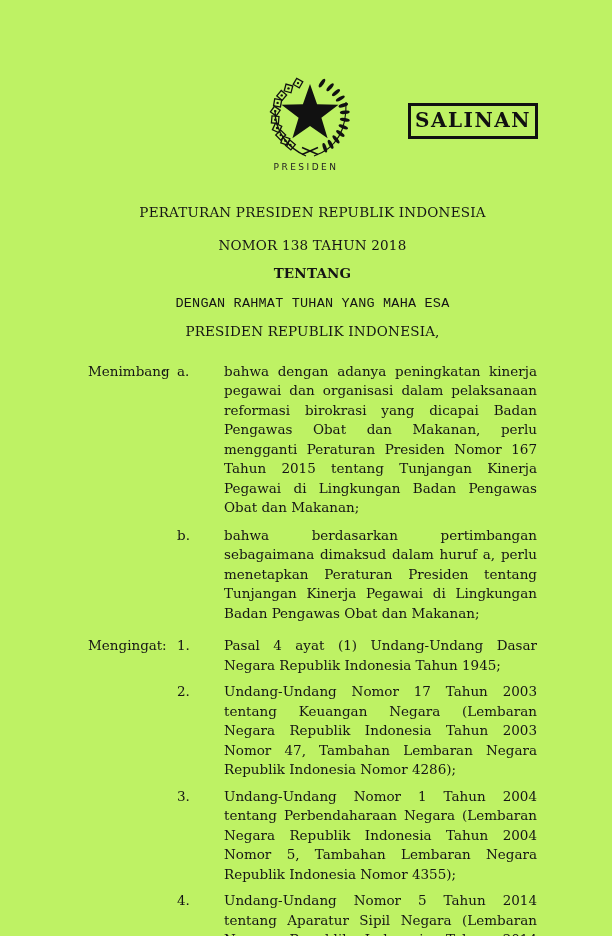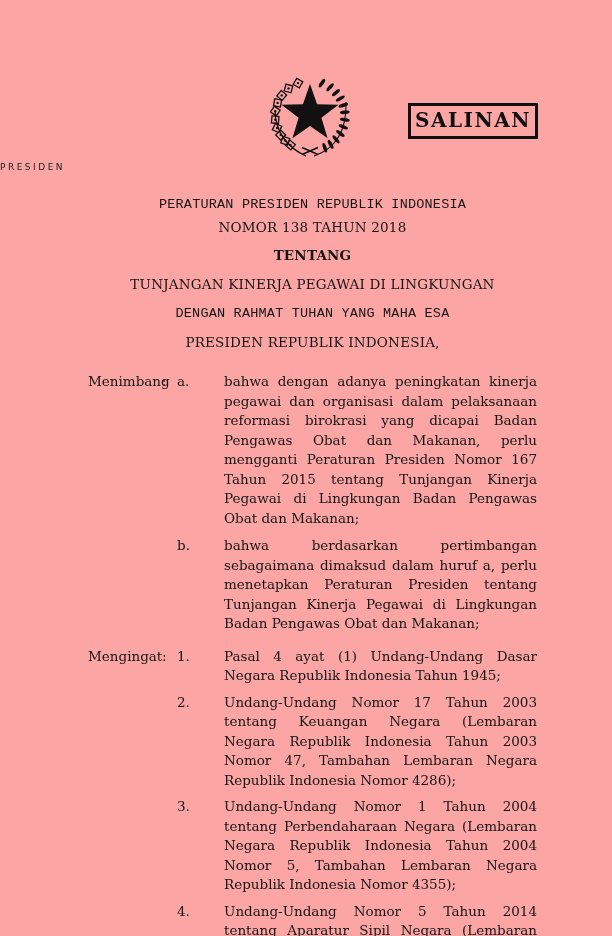--- a/index.html
+++ b/index.html
@@ -1,21 +1,21 @@
 <!DOCTYPE html>
 <html><head>
 <meta charset="utf-8">
 <style>
   html, body { margin: 0; padding: 0; background: #e8e8e8; }
   .page {
     position: relative;
     width: 612px;
     height: 936px;
     margin: 0 auto;
-    background: #fca5a5;
+    background: #bef264;
     color: #151515;
     font-family: "DejaVu Serif", "Liberation Serif", serif;
     font-size: 13.5px;
     line-height: 19.5px;
     overflow: hidden;
     box-sizing: border-box;
   }
 
   
   .emblem {
@@ -41,38 +41,38 @@
     font-weight: bold;
     font-size: 20px;
     letter-spacing: 1.5px;
     color: #111;
   }
   .letterhead {
     position: absolute;
     left: 0;
     top: 161px;
     width: 612px;
-    text-align: left;
+    text-align: center;
     font-family: "DejaVu Sans", "Liberation Sans", sans-serif;
     font-size: 9px;
     line-height: 12px;
     letter-spacing: 2.5px;
     color: #222;
   }
 
   
   .content {
     position: absolute;
     left: 88px;
     top: 195px;
     width: 449px;
   }
   .tc { text-align: center; letter-spacing: 0.2px; }
-  .t1 { margin-top: 0; font-family: Liberation Mono, monospace; }
-  .t2 { margin-top: 3px; }
+  .t1 { margin-top: 8px; }
+  .t2 { margin-top: 13px; }
   .t3 { margin-top: 9px; font-weight: bold; }
   .t4 { margin-top: 9px; }
   .t5 { margin-top: 10px; font-family: Liberation Mono, monospace; }
   .t6 { margin-top: 9px; }
 
   .section {
     display: grid;
     grid-template-columns: 74px 15px 1fr;
     align-items: start;
   }
@@ -157,21 +157,20 @@
   <div class="letterhead">
     <div>PRESIDEN</div>
   </div>
 
   <div class="content">
 
     <div class="tc t1">PERATURAN PRESIDEN REPUBLIK INDONESIA</div>
     <div class="tc t2">NOMOR 138 TAHUN 2018</div>
     <div class="tc t3">TENTANG</div>
     <div class="tc t4">
-      <div>TUNJANGAN KINERJA PEGAWAI DI LINGKUNGAN</div>
     </div>
     <div class="tc t5">DENGAN RAHMAT TUHAN YANG MAHA ESA</div>
     <div class="tc t6">PRESIDEN REPUBLIK INDONESIA,</div>
 
     <div class="section section-menimbang">
       <div class="sec-label">Menimbang</div>
       <div class="sec-colon">:</div>
       <div class="sec-body">
         <div class="item">
           <span class="marker">a.</span>

